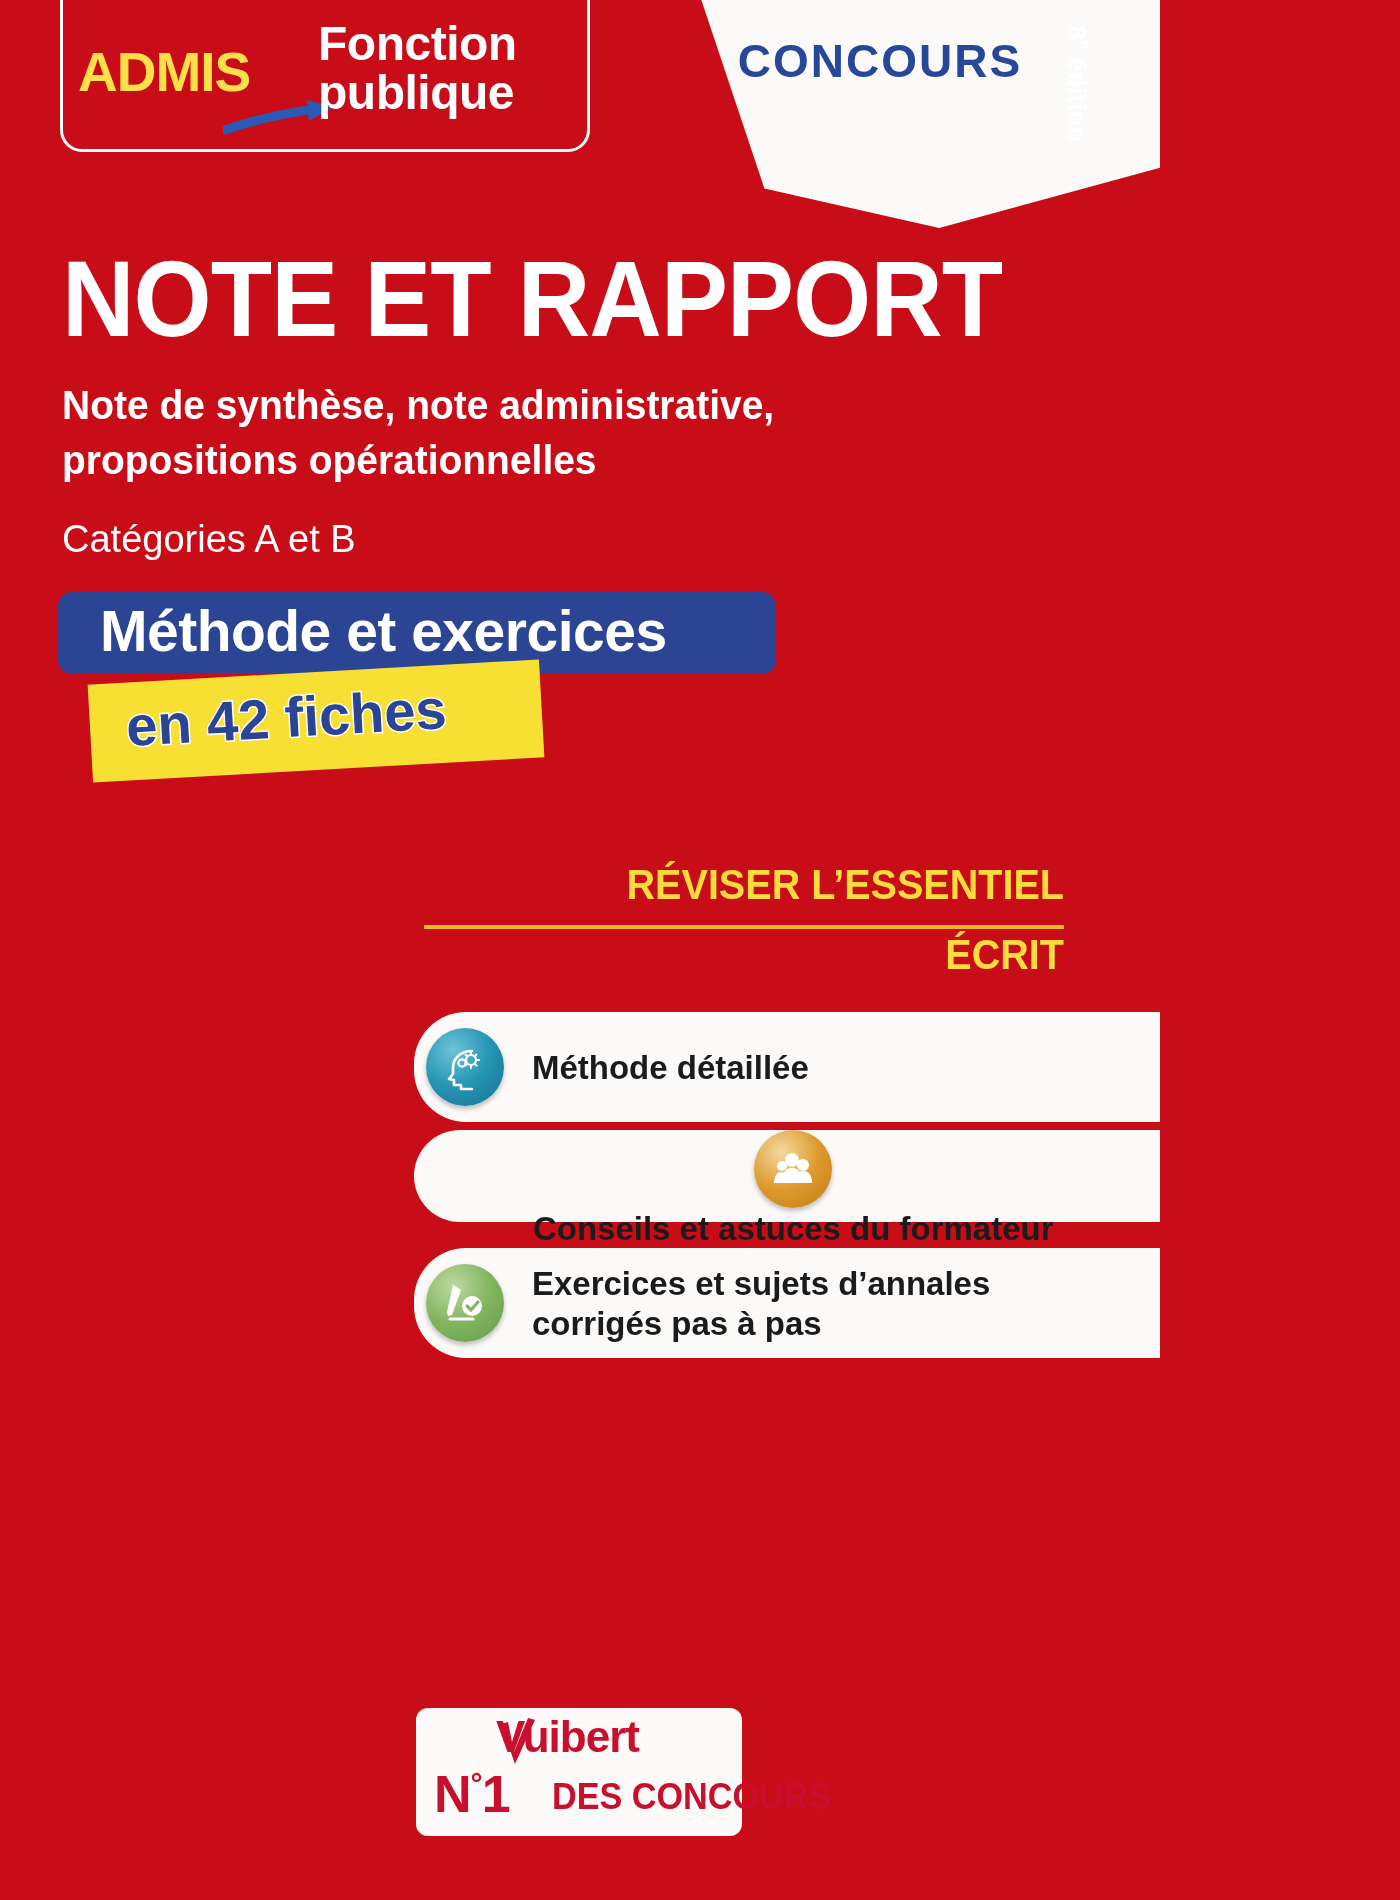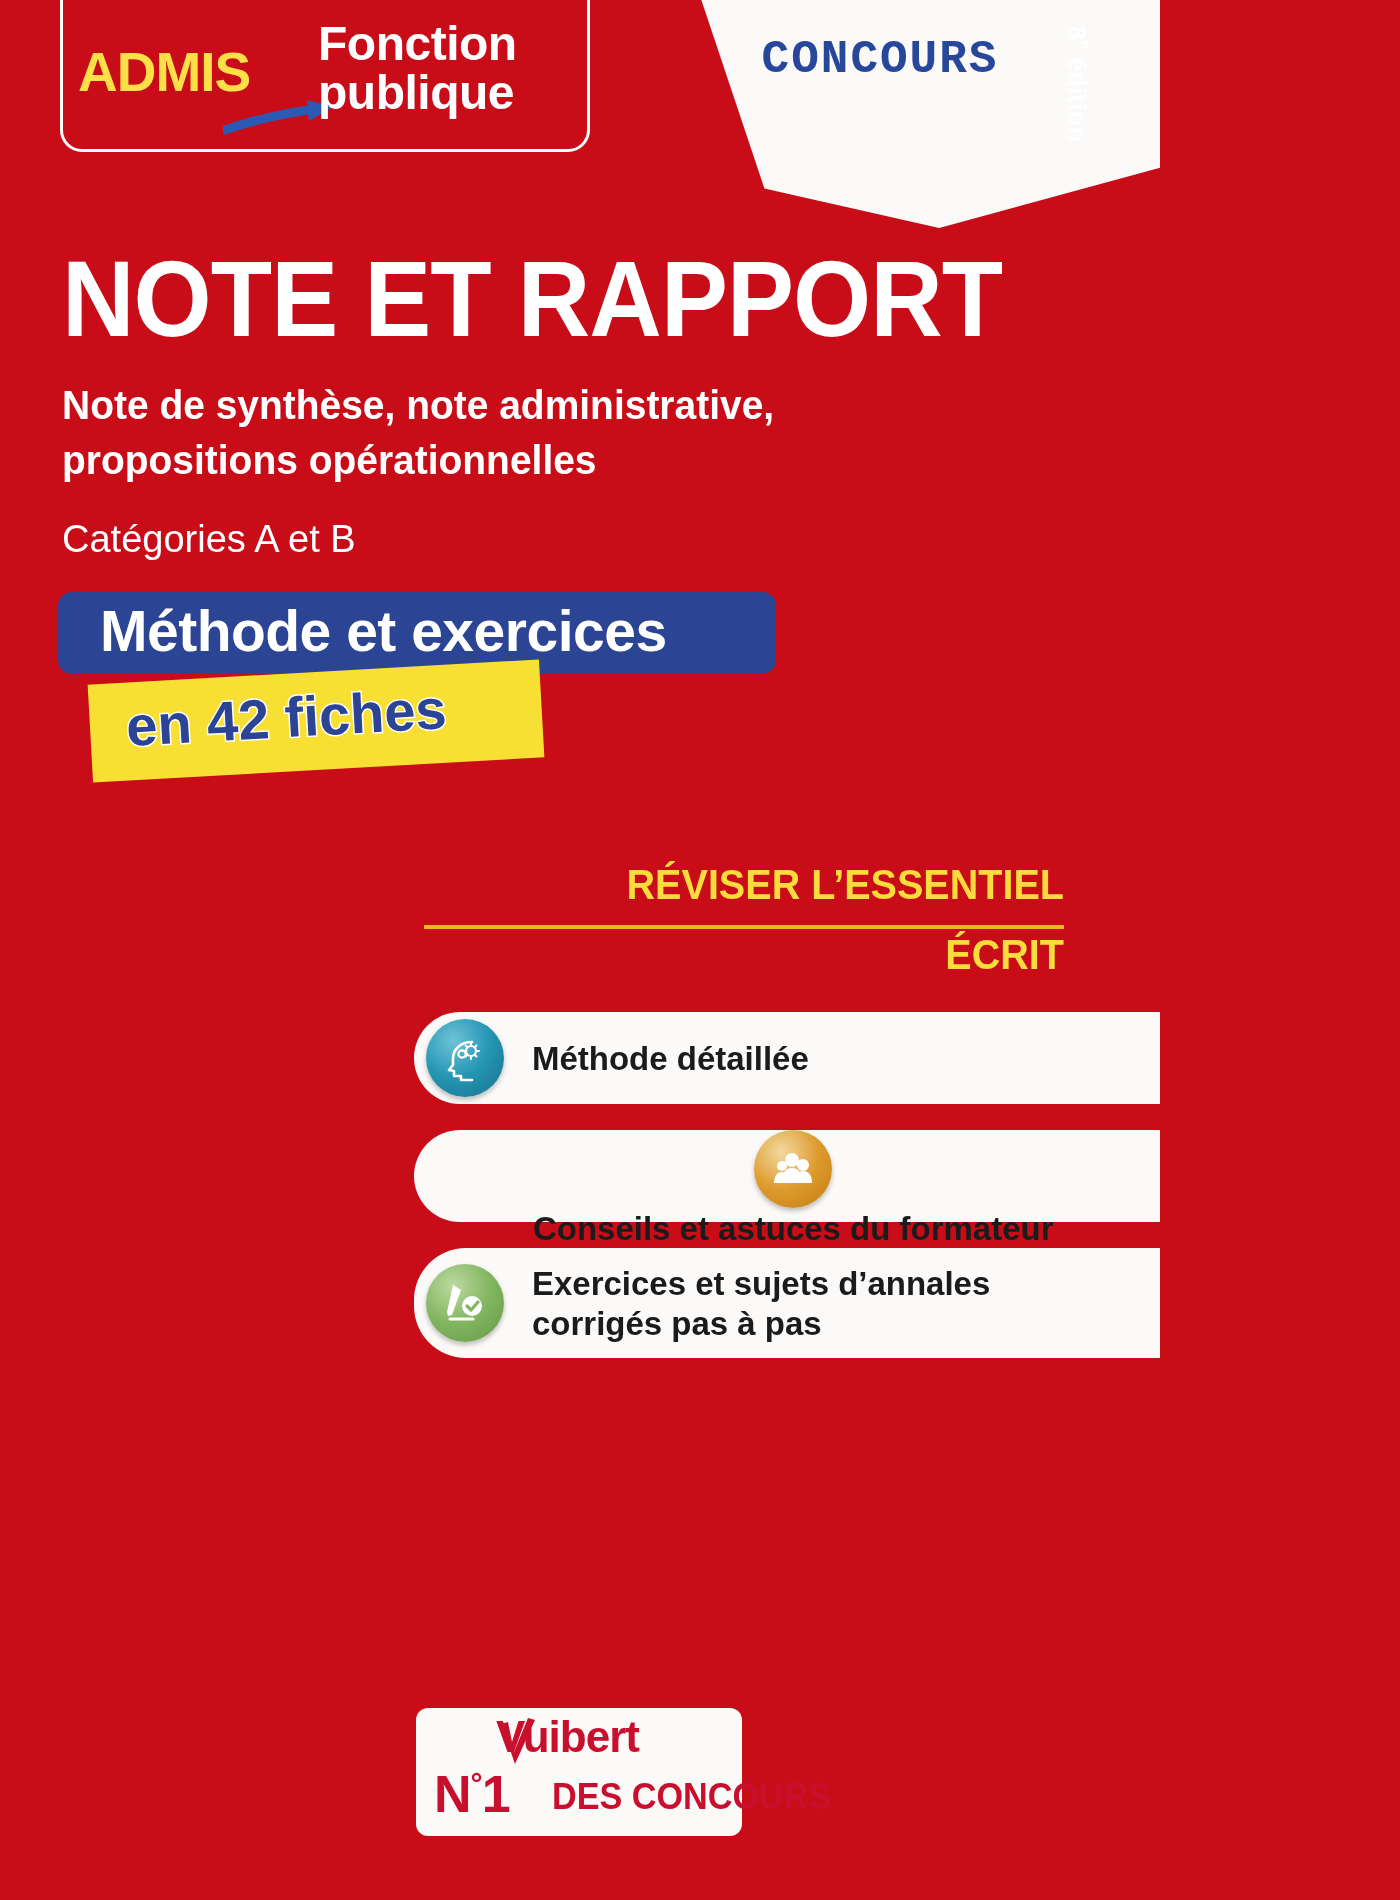--- a/index.html
+++ b/index.html
@@ -29,21 +29,21 @@
   .concours-label {
     position: absolute;
     top: 34px; left: 700px;
     width: 360px;
     text-align: center;
     font-size: 46px;
     font-weight: bold;
     letter-spacing: 2px;
     color: #27479b;
     z-index: 5;
-    font-family: Liberation Mono, monospace;
+    font-family: Liberation Sans, sans-serif;
   }
   .concours-years {
     position: absolute;
     top: 80px; left: 690px;
     width: 380px;
     text-align: center;
     font-size: 62px;
     font-weight: bold;
     letter-spacing: 1px;
     color: #27479b;
@@ -214,21 +214,21 @@
   .feature {
     position: absolute;
     left: 414px;
     width: 746px;
     background: #fbfaf8;
     border-radius: 52px 0 0 52px;
     display: flex;
     align-items: center;
     z-index: 4;
   }
-  .feature-1 { top: 1012px; height: 92px; }
+  .feature-1 { top: 1012px; height: 110px; }
   .feature-2 { top: 1130px; height: 92px; flex-direction: column; }
   .feature-3 { top: 1248px; height: 110px; }
 
   .feature-icon {
     flex: 0 0 auto;
     width: 78px; height: 78px;
     margin-left: 12px;
     border-radius: 50%;
     display: flex;
     align-items: center;

